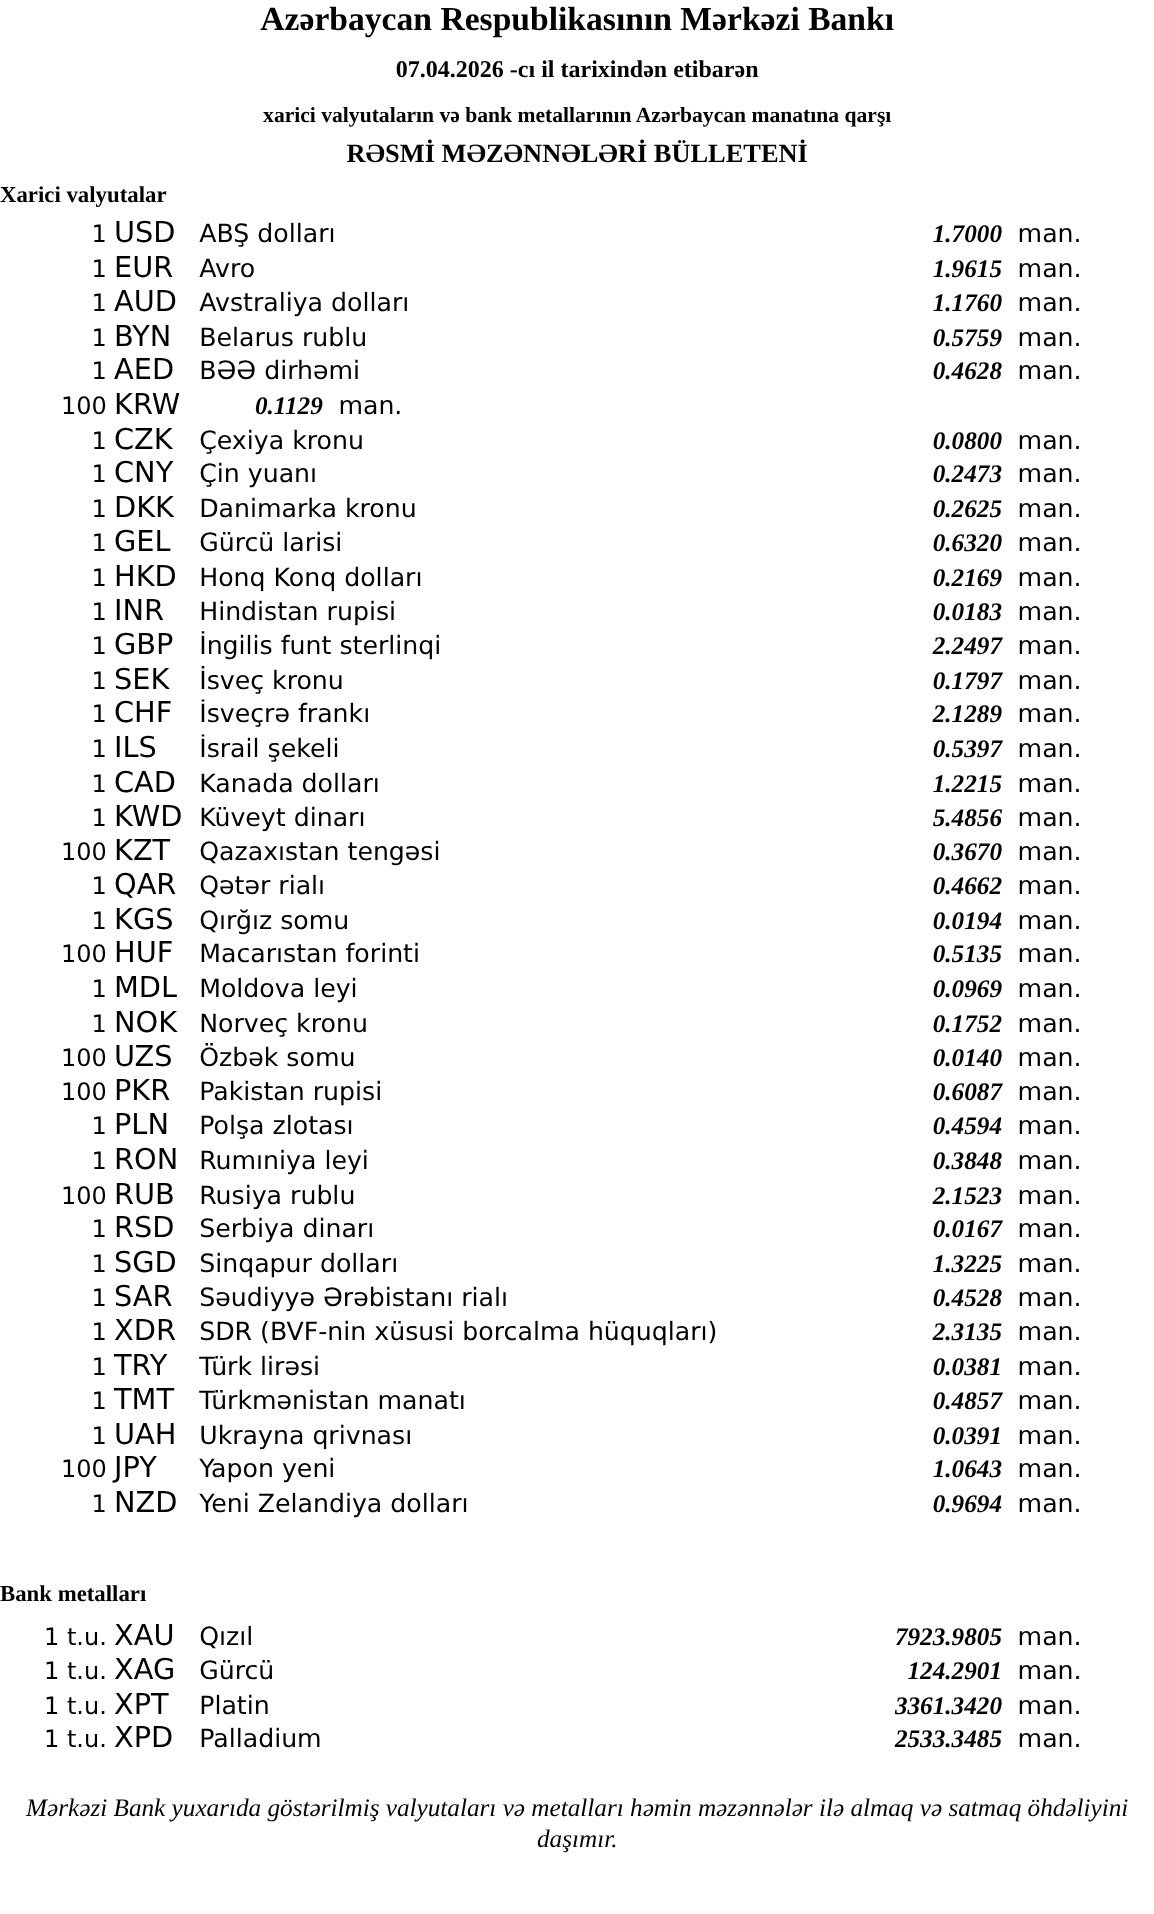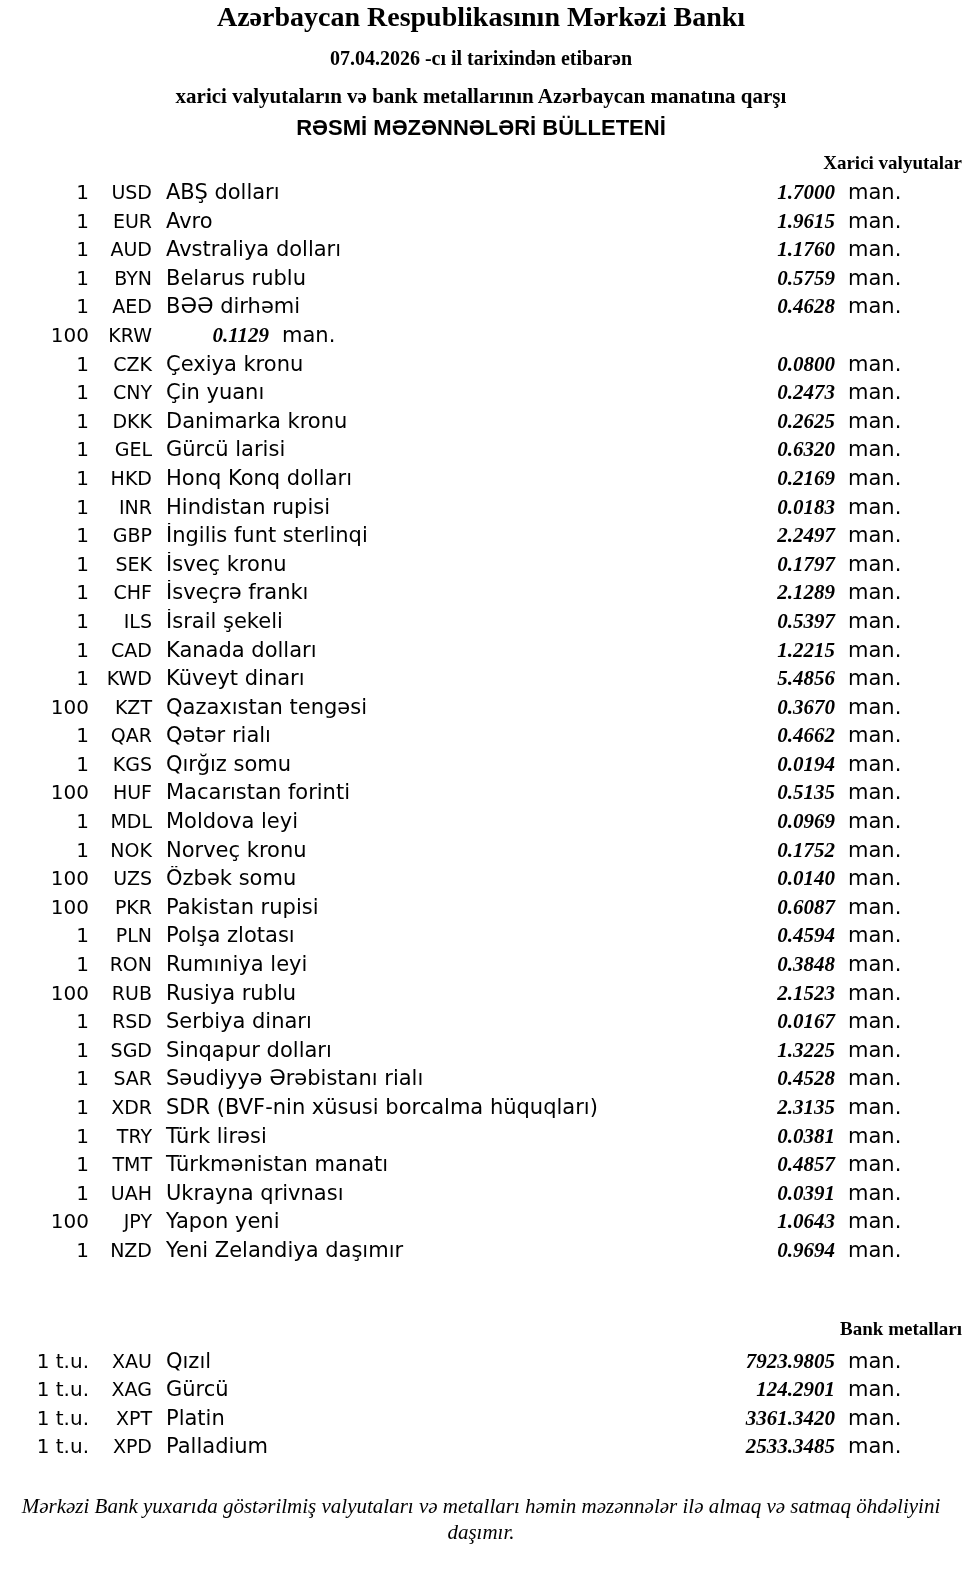--- a/index.html
+++ b/index.html
@@ -1,31 +1,31 @@
 <!DOCTYPE html>
 <html><head>
 <meta charset="utf-8">
 <style>
   html,body{margin:0;padding:0;background:#ffffff;color:#000;}
   body{width:962px;height:1595px;overflow:hidden;font-family:"DejaVu Sans",sans-serif;}
   .page-header{text-align:center;}
   .bank-title{font-family:"Liberation Serif",serif;font-weight:bold;font-size:28px;line-height:34px;}
   .date-line{font-family:"Liberation Serif",serif;font-weight:bold;font-size:20px;line-height:24px;margin-top:12px;}
-  .subtitle{font-family:"Liberation Serif",serif;font-weight:bold;font-size:21px;line-height:26px;margin-top:13px;}
-  .bulletin{font-family:Liberation Sans, sans-serif;font-weight:bold;font-size:22px;line-height:26px;margin-top:6px;}
-  .section-title{font-family:"Liberation Serif",serif;font-weight:bold;font-size:19px;line-height:24px;text-align:right;}
+  .subtitle{font-family:"Liberation Serif",serif;font-weight:bold;font-size:18px;line-height:26px;margin-top:13px;}
+  .bulletin{font-family:Liberation Serif, serif;font-weight:bold;font-size:22px;line-height:26px;margin-top:6px;}
+  .section-title{font-family:"Liberation Serif",serif;font-weight:bold;font-size:19px;line-height:24px;text-align:left;}
   .section-title.currencies{margin-top:10px;}
   .section-title.metals{margin-top:50px;}
   .rate-table{margin-top:0;}
   #currency-rows{margin-top:5px;}
   #metal-rows{margin-top:8px;}
   .row{display:flex;align-items:baseline;height:28.6px;}
   .cell{white-space:nowrap;box-sizing:border-box;}
   .cell.qty{width:95px;text-align:right;font-size:20px;padding-right:6px;}
-  .cell.code{width:57px;text-align:right;font-size:19px;}
+  .cell.code{width:57px;text-align:left;font-size:24px;}
   .cell.name{width:566px;padding-left:14px;font-size:21px;overflow:hidden;}
   .cell.rate{width:117px;text-align:right;font-family:"Liberation Serif",serif;font-style:italic;font-weight:bold;font-size:21px;}
   .cell.unit{width:122px;padding-left:13px;font-size:21px;}
   .page-footer{margin-top:30px;text-align:center;font-family:"Liberation Serif",serif;font-style:italic;font-size:21px;line-height:26px;}
 </style>
 </head>
 <body>
 
 <div class="page-header">
   <div class="bank-title">Azərbaycan Respublikasının Mərkəzi Bankı</div>
@@ -290,21 +290,21 @@
     <div class="row">
       <div class="cell qty">100</div>
       <div class="cell code">JPY</div>
       <div class="cell name">Yapon yeni</div>
       <div class="cell rate">1.0643</div>
       <div class="cell unit">man.</div>
     </div>
     <div class="row">
       <div class="cell qty">1</div>
       <div class="cell code">NZD</div>
-      <div class="cell name">Yeni Zelandiya daşımır</div>
+      <div class="cell name">Yeni Zelandiya dolları</div>
       <div class="cell rate">0.9694</div>
       <div class="cell unit">man.</div>
     </div>
   </div>
 
 <div class="section-title metals">Bank metalları</div>
 <div class="rate-table" id="metal-rows">
     <div class="row">
       <div class="cell qty">1 t.u.</div>
       <div class="cell code">XAU</div>

